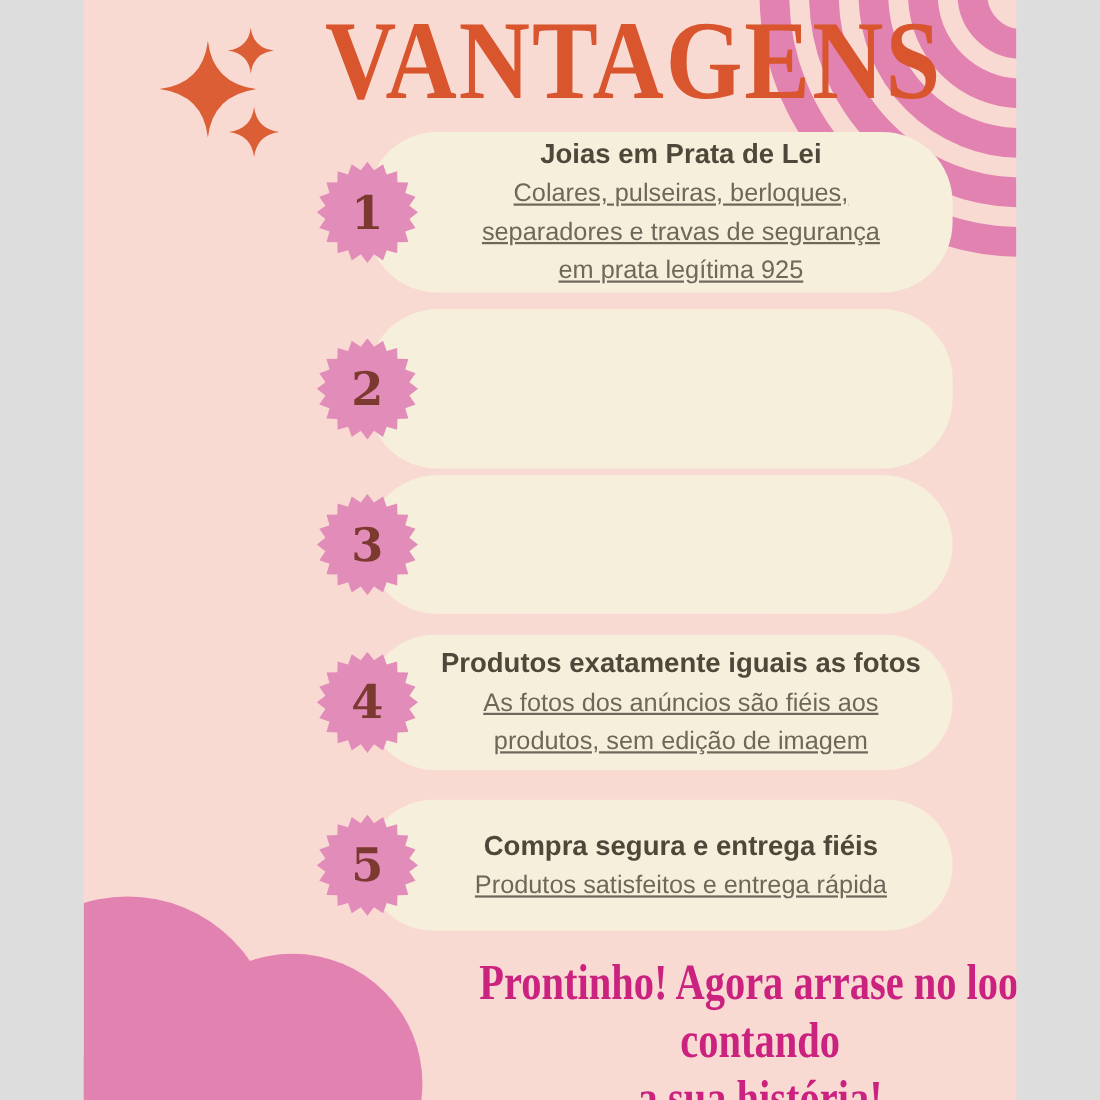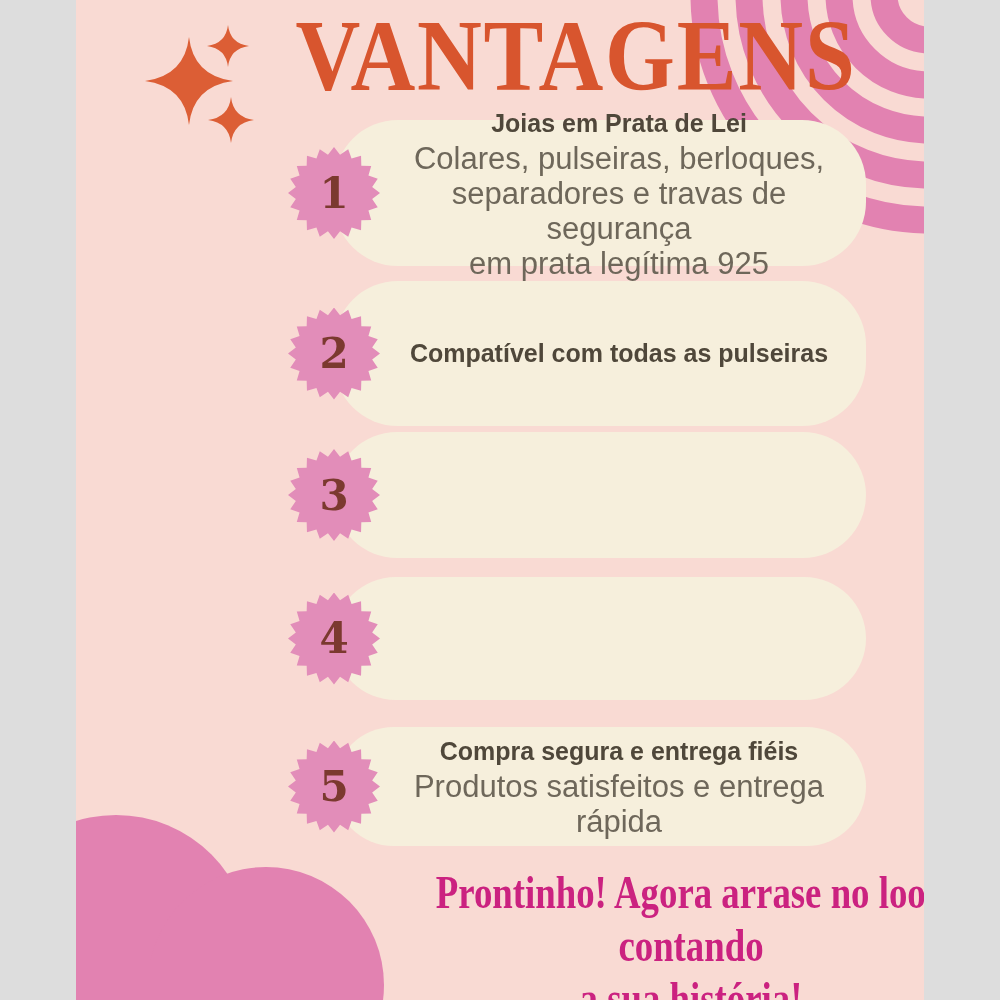--- a/index.html
+++ b/index.html
@@ -35,21 +35,21 @@
     background:var(--card);border-radius:64px;
     display:flex;flex-direction:column;justify-content:center;
     text-align:center;padding:0;box-sizing:border-box;
   }
   .card-text{padding-left:50px;padding-right:12px;}
   .card-heading{
     font-size:25px;font-weight:bold;color:var(--heading);
     line-height:35px;white-space:nowrap;
   }
   .card-body{
-    font-size:31px;color:var(--body);line-height:35px;white-space:pre-line;
+    font-size:23px;color:var(--body);line-height:35px;white-space:pre-line;text-decoration:underline;
   }
   .badge{
     position:absolute;left:-46px;top:50%;transform:translateY(-50%);
     width:92px;height:92px;background:var(--badge);
     display:flex;align-items:center;justify-content:center;
   }
   .badge-number{
     font-family:"DejaVu Serif",serif;font-weight:bold;
     font-size:42px;color:var(--number);
   }
@@ -130,33 +130,37 @@
 separadores e travas de segurança
 em prata legítima 925</div>
     </div>
   </div>
 
   <div class="card card-2">
     <div class="badge" style="clip-path: polygon(50% 0%, 56.57% 8.52%, 65.45% 2.45%, 69.07% 12.58%, 79.39% 9.55%, 79.7% 20.3%, 90.45% 20.61%, 87.42% 30.93%, 97.55% 34.55%, 91.48% 43.43%, 100% 50%, 91.48% 56.57%, 97.55% 65.45%, 87.42% 69.07%, 90.45% 79.39%, 79.7% 79.7%, 79.39% 90.45%, 69.07% 87.42%, 65.45% 97.55%, 56.57% 91.48%, 50% 100%, 43.43% 91.48%, 34.55% 97.55%, 30.93% 87.42%, 20.61% 90.45%, 20.3% 79.7%, 9.55% 79.39%, 12.58% 69.07%, 2.45% 65.45%, 8.52% 56.57%, 0% 50%, 8.52% 43.43%, 2.45% 34.55%, 12.58% 30.93%, 9.55% 20.61%, 20.3% 20.3%, 20.61% 9.55%, 30.93% 12.58%, 34.55% 2.45%, 43.43% 8.52%);">
       <span class="badge-number">2</span>
     </div>
     <div class="card-text">
-      <div class="card-heading">Compatível com todas as pulseiras</div>
     </div>
   </div>
 
   <div class="card card-3">
     <div class="badge" style="clip-path: polygon(50% 0%, 56.57% 8.52%, 65.45% 2.45%, 69.07% 12.58%, 79.39% 9.55%, 79.7% 20.3%, 90.45% 20.61%, 87.42% 30.93%, 97.55% 34.55%, 91.48% 43.43%, 100% 50%, 91.48% 56.57%, 97.55% 65.45%, 87.42% 69.07%, 90.45% 79.39%, 79.7% 79.7%, 79.39% 90.45%, 69.07% 87.42%, 65.45% 97.55%, 56.57% 91.48%, 50% 100%, 43.43% 91.48%, 34.55% 97.55%, 30.93% 87.42%, 20.61% 90.45%, 20.3% 79.7%, 9.55% 79.39%, 12.58% 69.07%, 2.45% 65.45%, 8.52% 56.57%, 0% 50%, 8.52% 43.43%, 2.45% 34.55%, 12.58% 30.93%, 9.55% 20.61%, 20.3% 20.3%, 20.61% 9.55%, 30.93% 12.58%, 34.55% 2.45%, 43.43% 8.52%);">
       <span class="badge-number">3</span>
     </div>
   </div>
 
   <div class="card card-4">
     <div class="badge" style="clip-path: polygon(50% 0%, 56.57% 8.52%, 65.45% 2.45%, 69.07% 12.58%, 79.39% 9.55%, 79.7% 20.3%, 90.45% 20.61%, 87.42% 30.93%, 97.55% 34.55%, 91.48% 43.43%, 100% 50%, 91.48% 56.57%, 97.55% 65.45%, 87.42% 69.07%, 90.45% 79.39%, 79.7% 79.7%, 79.39% 90.45%, 69.07% 87.42%, 65.45% 97.55%, 56.57% 91.48%, 50% 100%, 43.43% 91.48%, 34.55% 97.55%, 30.93% 87.42%, 20.61% 90.45%, 20.3% 79.7%, 9.55% 79.39%, 12.58% 69.07%, 2.45% 65.45%, 8.52% 56.57%, 0% 50%, 8.52% 43.43%, 2.45% 34.55%, 12.58% 30.93%, 9.55% 20.61%, 20.3% 20.3%, 20.61% 9.55%, 30.93% 12.58%, 34.55% 2.45%, 43.43% 8.52%);">
       <span class="badge-number">4</span>
+    </div>
+    <div class="card-text">
+      <div class="card-heading">Produtos exatamente iguais as fotos</div>
+      <div class="card-body">As fotos dos anúncios são fiéis aos
+produtos, sem edição de imagem</div>
     </div>
   </div>
 
   <div class="card card-5">
     <div class="badge" style="clip-path: polygon(50% 0%, 56.57% 8.52%, 65.45% 2.45%, 69.07% 12.58%, 79.39% 9.55%, 79.7% 20.3%, 90.45% 20.61%, 87.42% 30.93%, 97.55% 34.55%, 91.48% 43.43%, 100% 50%, 91.48% 56.57%, 97.55% 65.45%, 87.42% 69.07%, 90.45% 79.39%, 79.7% 79.7%, 79.39% 90.45%, 69.07% 87.42%, 65.45% 97.55%, 56.57% 91.48%, 50% 100%, 43.43% 91.48%, 34.55% 97.55%, 30.93% 87.42%, 20.61% 90.45%, 20.3% 79.7%, 9.55% 79.39%, 12.58% 69.07%, 2.45% 65.45%, 8.52% 56.57%, 0% 50%, 8.52% 43.43%, 2.45% 34.55%, 12.58% 30.93%, 9.55% 20.61%, 20.3% 20.3%, 20.61% 9.55%, 30.93% 12.58%, 34.55% 2.45%, 43.43% 8.52%);">
       <span class="badge-number">5</span>
     </div>
     <div class="card-text">
       <div class="card-heading">Compra segura e entrega fiéis</div>
       <div class="card-body">Produtos satisfeitos e entrega rápida</div>

